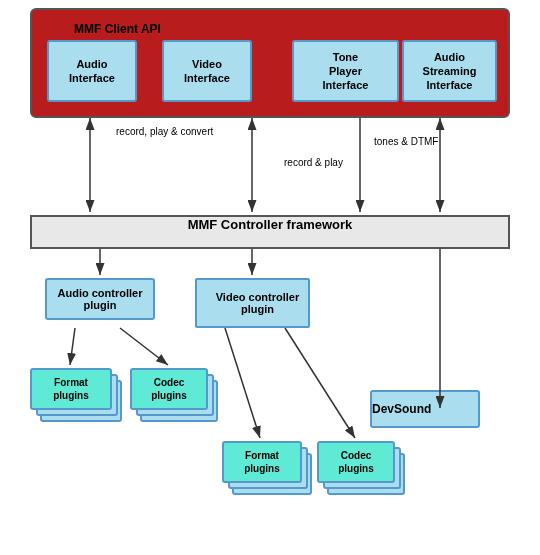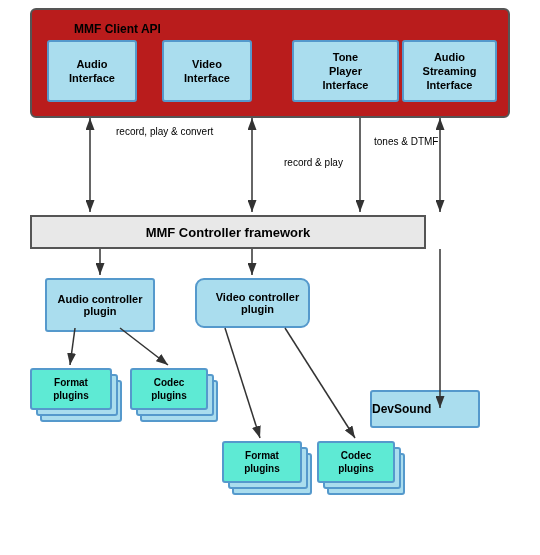--- a/index.html
+++ b/index.html
@@ -82,26 +82,26 @@
       left: 370px;
       width: 95px;
       height: 62px;
     }
 
     
     .mmf-controller-box {
       position: absolute;
       top: 215px;
       left: 30px;
-      width: 396px;
+      width: 480px;
       height: 34px;
       border: 2px solid #555;
       background: #e8e8e8;
       display: flex;
-      align-items: center;
+      align-items: flex-start;
       justify-content: center;
       font-size: 13px;
       font-weight: bold;
       color: #000;
     }
 
     .plugin-box {
       position: absolute;
       border: 2px solid #5599cc;
       background: #5eead4;
@@ -115,42 +115,42 @@
       color: #000;
       line-height: 1.3;
     }
 
     
     .audio-controller {
       position: absolute;
       top: 278px;
       left: 45px;
       width: 110px;
-      height: 54px;
+      height: 42px;
       border: 2px solid #5599cc;
       background: #aaddee;
       border-radius: 3px;
       display: flex;
       align-items: center;
       justify-content: center;
       text-align: center;
       font-size: 11px;
       font-weight: bold;
     }
 
     
     .video-controller {
       position: absolute;
       top: 278px;
       left: 195px;
       width: 115px;
       height: 50px;
       border: 2px solid #5599cc;
       background: #aaddee;
-      border-radius: 9px;
+      border-radius: 2px;
       display: flex;
       align-items: center;
       justify-content: center;
       text-align: center;
       font-size: 11px;
       font-weight: bold;
       padding-left: 10px;
     }
 
     

